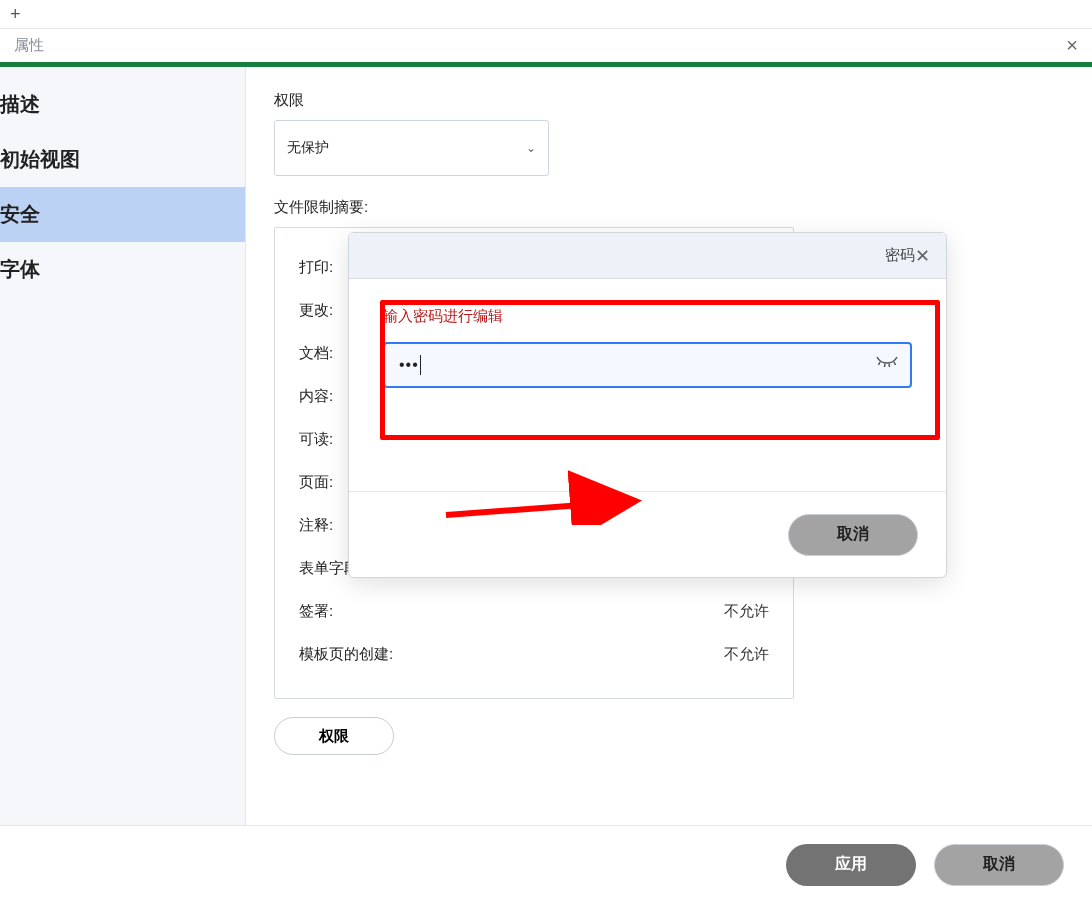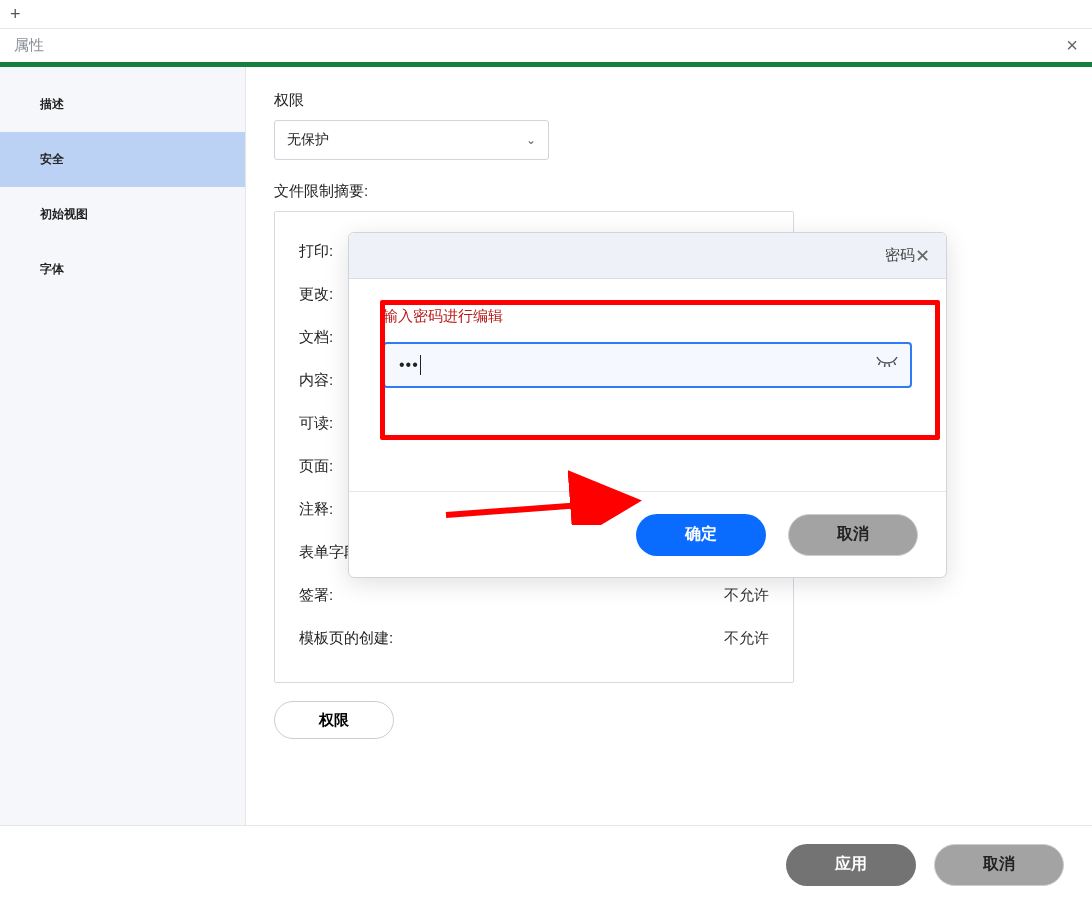--- a/index.html
+++ b/index.html
@@ -32,37 +32,36 @@
 
   .sidebar {
     width: 246px;
     background: #f5f7fa;
     border-right: 1px solid #e6e6e6;
     padding-top: 10px;
   }
   .sidebar-item {
     height: 55px;
     display: flex; align-items: center;
-    padding-left: 40px;
-    font-size: 12px;
+    font-size: 20px;
     color: #222;
     font-weight: 600;
     cursor: pointer;
   }
   .sidebar-item.selected { background: #bcd2f5; }
 
   .main {
     flex: 1;
     padding: 24px 28px 10px 28px;
     position: relative;
   }
   .section-label { font-size: 15px; color: #222; margin-bottom: 10px; }
 
   .select-box {
-    width: 275px; height: 40px;
+    width: 275px; height: 56px;
     border: 1px solid #d0d4dc;
     border-radius: 3px;
     display: flex; align-items: center; justify-content: space-between;
     padding: 0 12px;
     font-size: 14px; color: #222;
     margin-bottom: 22px;
     cursor: pointer;
   }
   .chevron { font-size: 12px; color: #666; }
 
@@ -189,25 +188,25 @@
   <span>属性</span>
   <span class="titlebar-close">×</span>
 </div>
 
 <div class="body-wrap">
 
   <div class="sidebar">
     <div class="sidebar-item">
       <span>描述</span>
     </div>
+    <div class="sidebar-item">
+      <span>初始视图</span>
+    </div>
     <div class="sidebar-item selected">
       <span>安全</span>
-    </div>
-    <div class="sidebar-item">
-      <span>初始视图</span>
     </div>
     <div class="sidebar-item">
       <span>字体</span>
     </div>
   </div>
 
   <div class="main">
     <div class="section-label">权限</div>
 
     <div class="select-box">
@@ -286,21 +285,20 @@
             <path d="M1 1 C 5 9, 17 9, 21 1" stroke="#555" stroke-width="1.5" fill="none"></path>
             <line x1="4" y1="6" x2="2.5" y2="9" stroke="#555" stroke-width="1.5"></line>
             <line x1="9" y1="7.5" x2="8.5" y2="11" stroke="#555" stroke-width="1.5"></line>
             <line x1="13" y1="7.5" x2="13.5" y2="11" stroke="#555" stroke-width="1.5"></line>
             <line x1="18" y1="6" x2="19.5" y2="9" stroke="#555" stroke-width="1.5"></line>
           </svg>
       </span>
     </div>
   </div>
   <div class="modal-footer">
-    <button class="btn btn-primary">确定</button>
     <button class="btn btn-outline">取消</button>
   </div>
 </div>
 
 <div class="red-highlight"></div>
 
 <svg class="arrow" viewBox="0 0 220 80">
   <defs>
     <marker id="ah" markerWidth="14" markerHeight="14" refX="11" refY="6" orient="auto">
       <path d="M0,0 L12,6 L0,12 Z" fill="#ff0000"></path>

